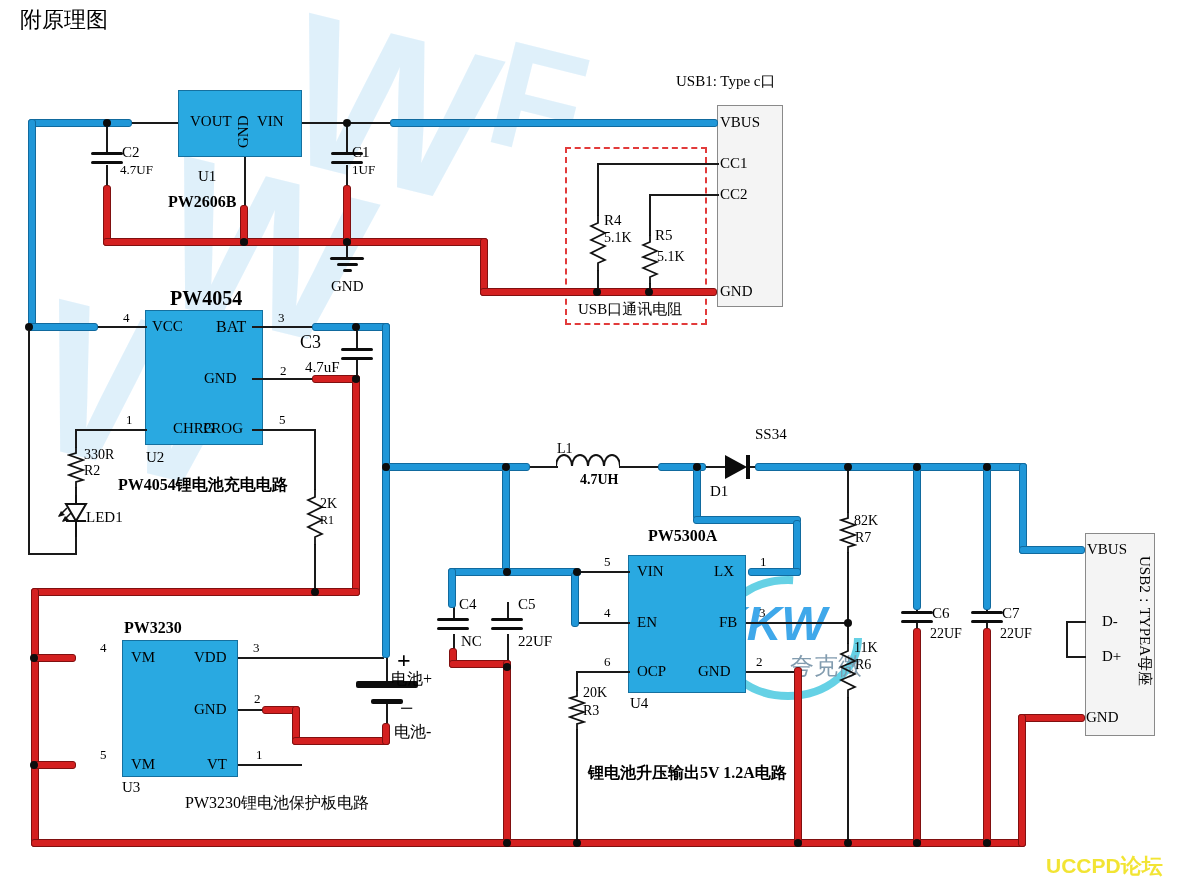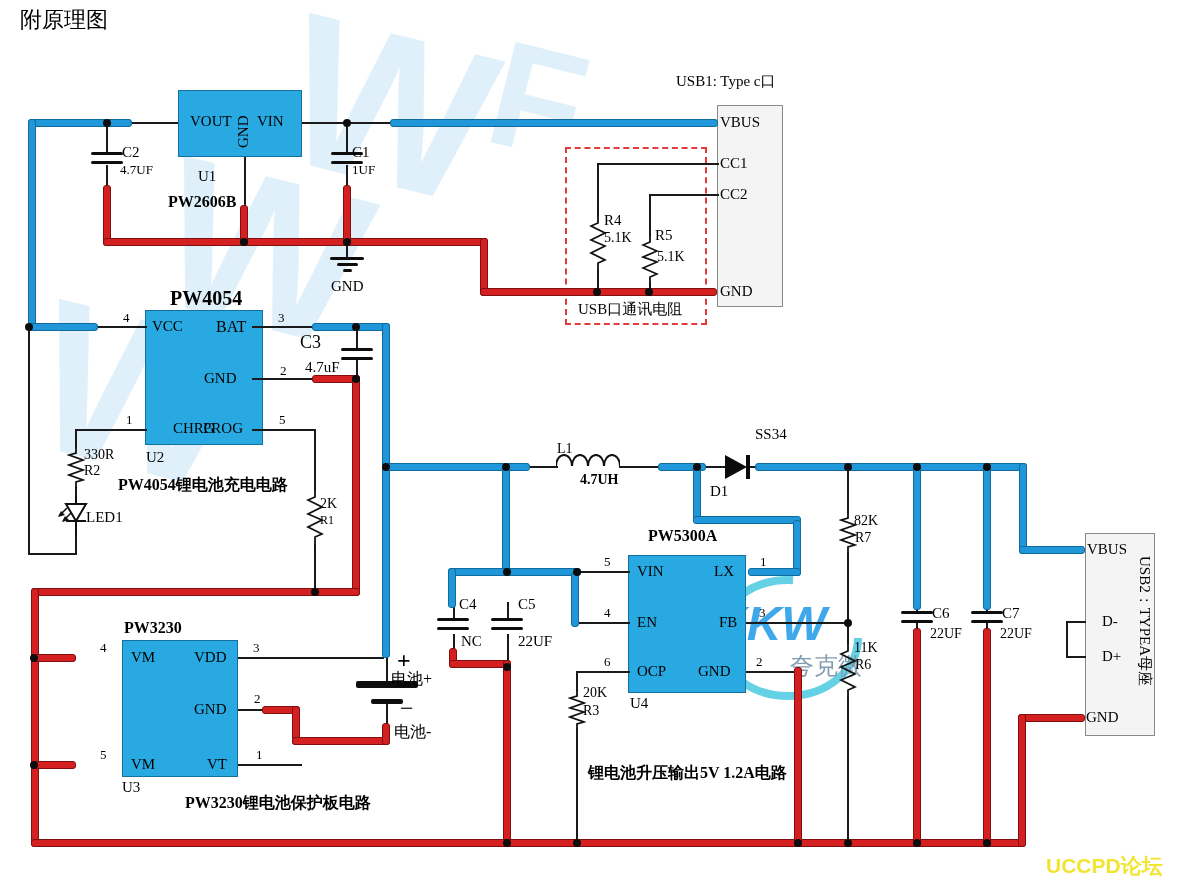--- a/index.html
+++ b/index.html
@@ -230,21 +230,21 @@
         <polygon points="6,27 13,25 9,21" fill="#111"></polygon>
       </svg></div>
     <div class="bar" style="left: 356px; top: 681px; width: 62px; height: 7px;"></div>
     <div class="bar" style="left: 371px; top: 699px; width: 32px; height: 5px;"></div>
     <div class="bar" style="left: 330px; top: 257px; width: 34px; height: 3px;"></div>
     <div class="bar" style="left: 337px; top: 263px; width: 21px; height: 3px;"></div>
     <div class="bar" style="left: 343px; top: 269px; width: 9px; height: 3px;"></div>
     <div class="lbl" style="left: 676px; top: 74px; font-size: 15px;">USB1: Type c口</div>
     <div class="lbl" style="left: 578px; top: 302px; font-size: 15px;">USB口通讯电阻</div>
     <div class="lbl" style="left: 118px; top: 477px; font-size: 16px; font-weight: bold;">PW4054锂电池充电电路</div>
-    <div class="lbl" style="left: 185px; top: 795px; font-size: 16px; font-weight: bold;">PW3230锂电池保护板电路</div>
+    <div class="lbl" style="left: 185px; top: 795px; font-size: 16px; font-weight: normal;">PW3230锂电池保护板电路</div>
     <div class="lbl" style="left: 588px; top: 765px; font-size: 16px; font-weight: bold;">锂电池升压输出5V 1.2A电路</div>
     <div class="lbl" style="left: 190px; top: 114px; font-size: 15px;">VOUT</div>
     <div class="lbl" style="left: 236px; top: 148px; font-size: 15px; transform: rotate(-90deg); transform-origin: 0px 0px;">GND</div>
     <div class="lbl" style="left: 257px; top: 114px; font-size: 15px;">VIN</div>
     <div class="lbl" style="left: 198px; top: 169px; font-size: 15px;">U1</div>
     <div class="lbl" style="left: 168px; top: 194px; font-size: 16px; font-weight: bold;">PW2606B</div>
     <div class="lbl" style="left: 122px; top: 145px; font-size: 15px;">C2</div>
     <div class="lbl" style="left: 120px; top: 163px; font-size: 13px;">4.7UF</div>
     <div class="lbl" style="left: 352px; top: 145px; font-size: 15px;">C1</div>
     <div class="lbl" style="left: 352px; top: 163px; font-size: 13px;">1UF</div>

